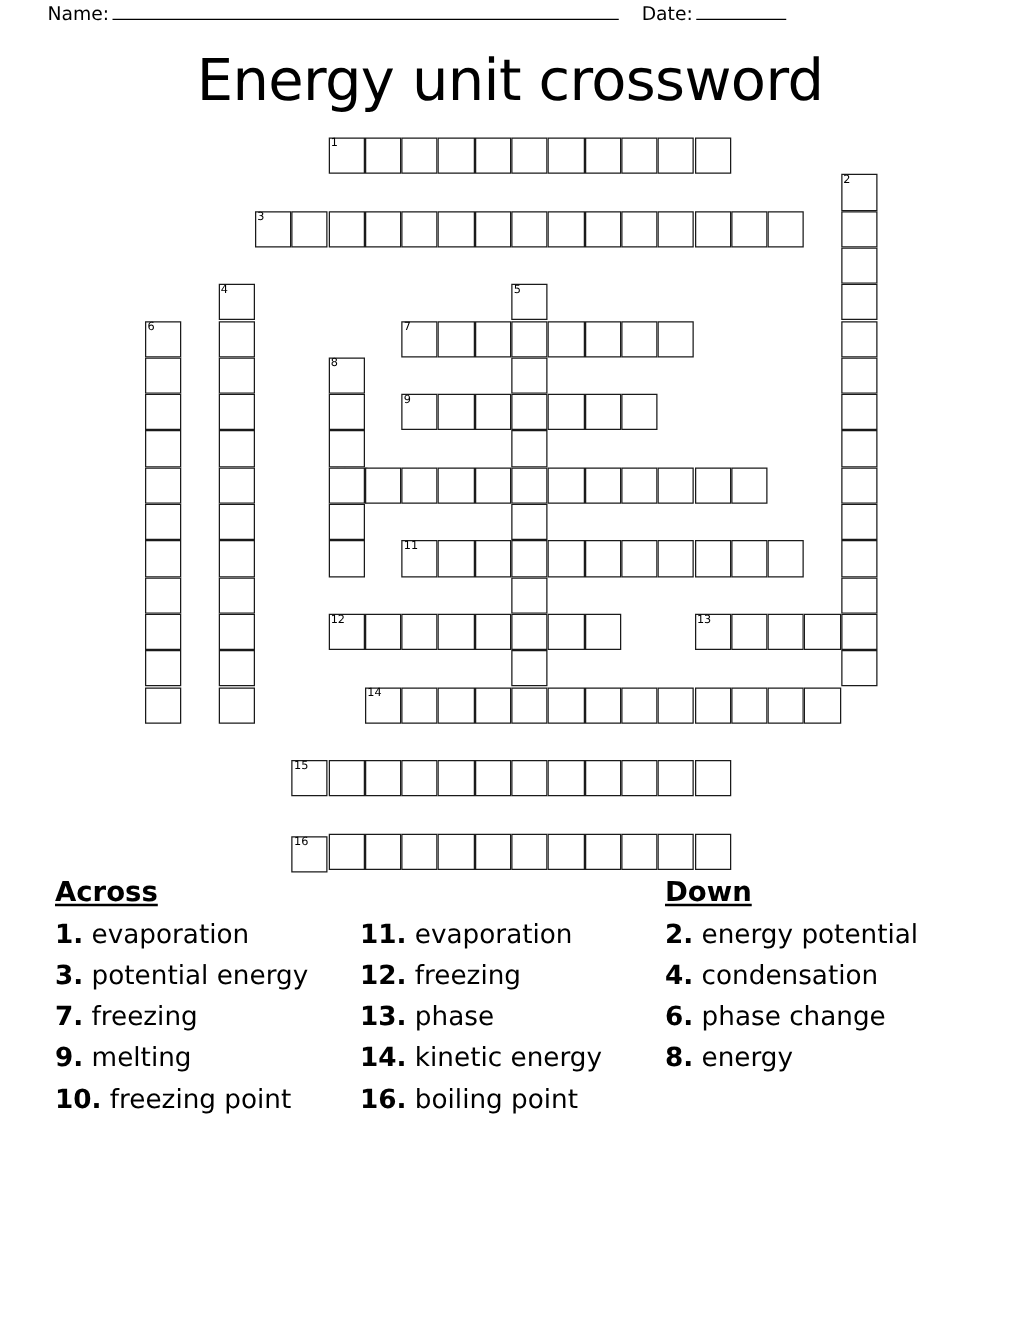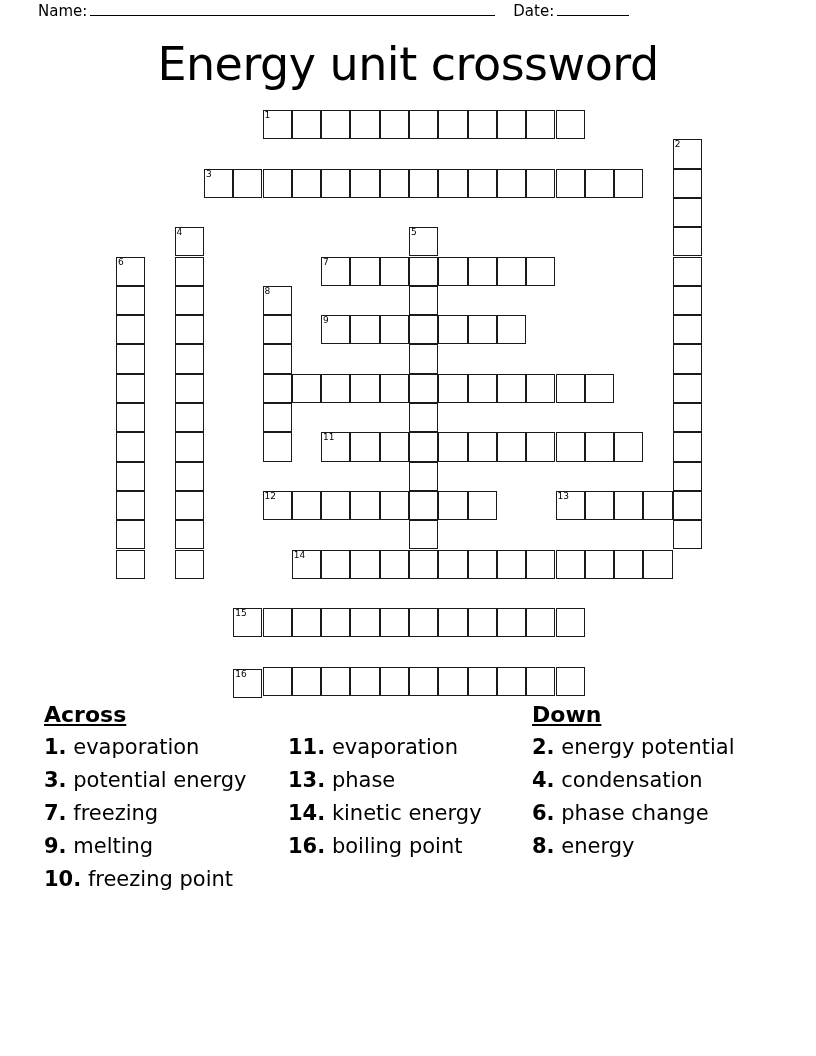--- a/index.html
+++ b/index.html
@@ -353,20 +353,21 @@
         <p class="clue-item"><span class="clue-num">3.</span><span class="clue-text"> potential energy</span></p>
         <p class="clue-item"><span class="clue-num">7.</span><span class="clue-text"> freezing</span></p>
         <p class="clue-item"><span class="clue-num">9.</span><span class="clue-text"> melting</span></p>
         <p class="clue-item"><span class="clue-num">10.</span><span class="clue-text"> freezing point</span></p>
       </div>
   </div>
   <div class="clue-col col-b">
     <span class="spacer-heading"></span>
     <div id="across-col-2">
         <p class="clue-item"><span class="clue-num">11.</span><span class="clue-text"> evaporation</span></p>
+        <p class="clue-item"><span class="clue-num">12.</span><span class="clue-text"> freezing</span></p>
         <p class="clue-item"><span class="clue-num">13.</span><span class="clue-text"> phase</span></p>
         <p class="clue-item"><span class="clue-num">14.</span><span class="clue-text"> kinetic energy</span></p>
         <p class="clue-item"><span class="clue-num">16.</span><span class="clue-text"> boiling point</span></p>
       </div>
   </div>
   <div class="clue-col col-c">
     <span class="clue-heading">Down</span>
     <div id="down-col">
         <p class="clue-item"><span class="clue-num">2.</span><span class="clue-text"> energy potential</span></p>
         <p class="clue-item"><span class="clue-num">4.</span><span class="clue-text"> condensation</span></p>

